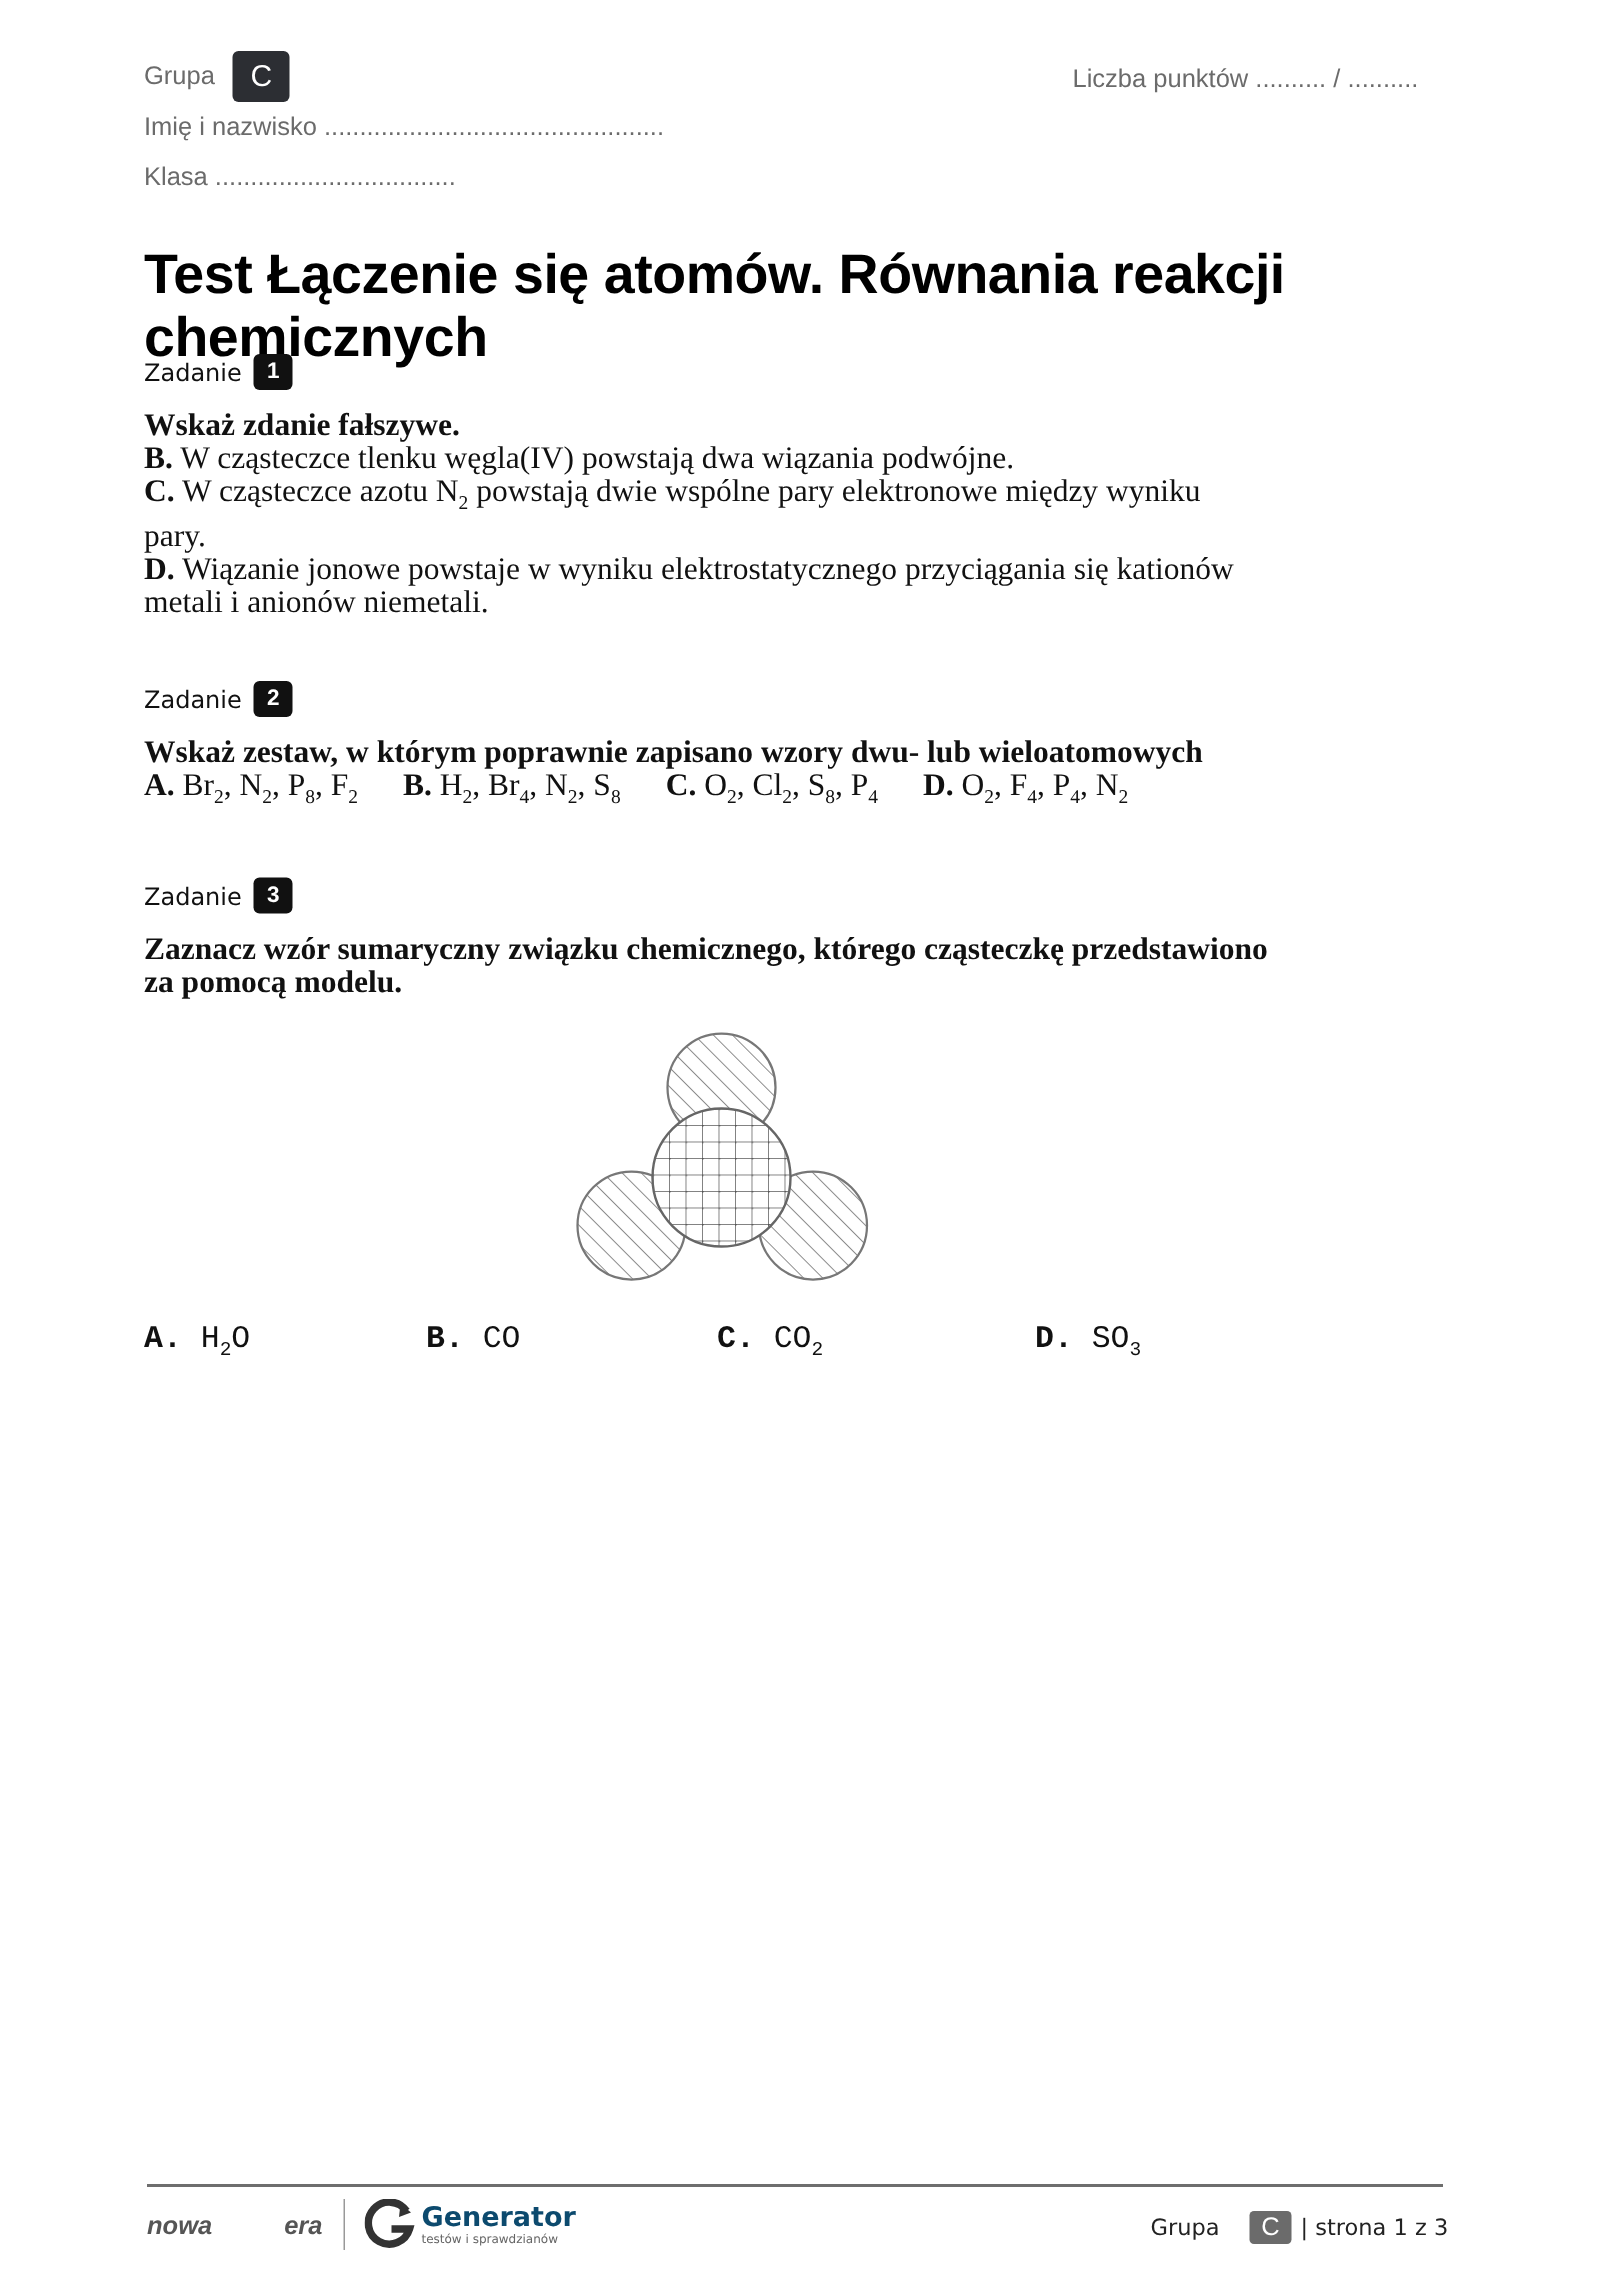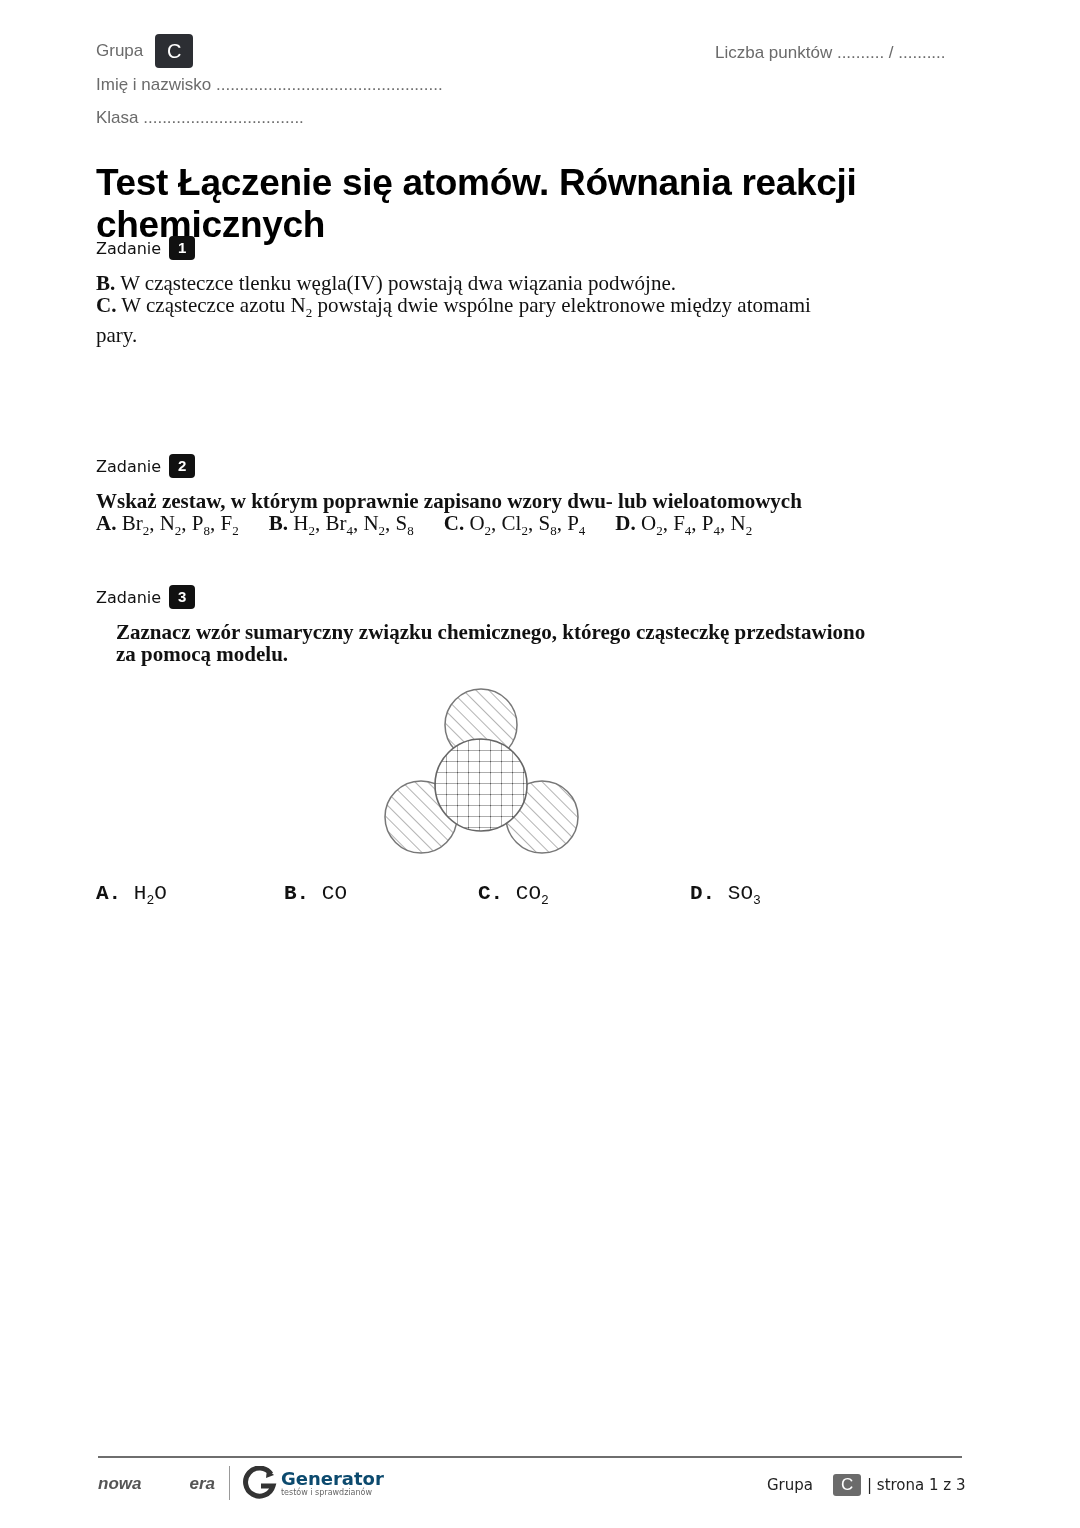--- a/index.html
+++ b/index.html
@@ -46,41 +46,46 @@
 <div class="abs hdr-label" style="left:96px; top:75px;">Imię i nazwisko ................................................</div>
 <div class="abs hdr-label" style="left:96px; top:108px;">Klasa ..................................</div>
 
 <div class="abs title" style="left:96px; top:162px;">Test Łączenie się atomów. Równania reakcji chemicznych</div>
 
 <div class="abs task-hdr" style="left:96px; top:236px;">
   <span>Zadanie</span>
   <span class="task-num">1</span>
 </div>
 <div class="abs q" style="left:96px; top:272px; width:760px;">
+  <div class="q-stem">Wskaż zdanie fałszywe.</div>
   <div><b>B.</b> <span>W cząsteczce tlenku węgla(IV) powstają dwa wiązania podwójne.</span></div>
   <div>
-    <b>C.</b> <span>W cząsteczce azotu N</span><sub>2</sub><span> powstają dwie wspólne pary elektronowe między atomami</span>
+    <b>C.</b> <span>W cząsteczce azotu N</span><sub>2</sub><span> powstają dwie wspólne pary elektronowe między wyniku</span>
     <div style="margin-top:8px;">pary.</div>
+  </div>
+  <div>
+    <b>D.</b> <span>Wiązanie jonowe powstaje w wyniku elektrostatycznego przyciągania się kationów</span>
+    <div>metali i anionów niemetali.</div>
   </div>
 </div>
 
 <div class="abs task-hdr" style="left:96px; top:454px;">
   <span>Zadanie</span>
   <span class="task-num">2</span>
 </div>
 <div class="abs q" style="left:96px; top:490px; width:780px;">
   <div class="q-stem">Wskaż zestaw, w którym poprawnie zapisano wzory dwu- lub wieloatomowych</div>
   <div class="opts-row" id="task2-options"><span class="opt"><b>A. </b><span>Br<sub>2</sub></span>, <span>N<sub>2</sub></span>, <span>P<sub>8</sub></span>, <span>F<sub>2</sub></span></span><span class="opt"><b>B. </b><span>H<sub>2</sub></span>, <span>Br<sub>4</sub></span>, <span>N<sub>2</sub></span>, <span>S<sub>8</sub></span></span><span class="opt"><b>C. </b><span>O<sub>2</sub></span>, <span>Cl<sub>2</sub></span>, <span>S<sub>8</sub></span>, <span>P<sub>4</sub></span></span><span class="opt"><b>D. </b><span>O<sub>2</sub></span>, <span>F<sub>4</sub></span>, <span>P<sub>4</sub></span>, <span>N<sub>2</sub></span></span></div>
 </div>
 
 <div class="abs task-hdr" style="left:96px; top:585px;">
   <span>Zadanie</span>
   <span class="task-num">3</span>
 </div>
-<div class="abs q" style="left:96px; top:621px; width:800px;margin-left:20px;">
+<div class="abs q" style="left:96px; top:621px; width:800px;">
   <div class="q-stem">Zaznacz wzór sumaryczny związku chemicznego, którego cząsteczkę przedstawiono</div>
   <div class="q-stem">za pomocą modelu.</div>
 </div>
 
 <svg class="abs" style="left:380px; top:684px;" width="205" height="175" viewBox="0 0 205 175">
   <defs>
     <pattern id="diag" patternUnits="userSpaceOnUse" width="9" height="9" patternTransform="rotate(-45)">
       <rect width="9" height="9" fill="#fff"></rect>
       <line x1="0" y1="0" x2="0" y2="9" stroke="#8a8a8a" stroke-width="1.3"></line>
     </pattern>

